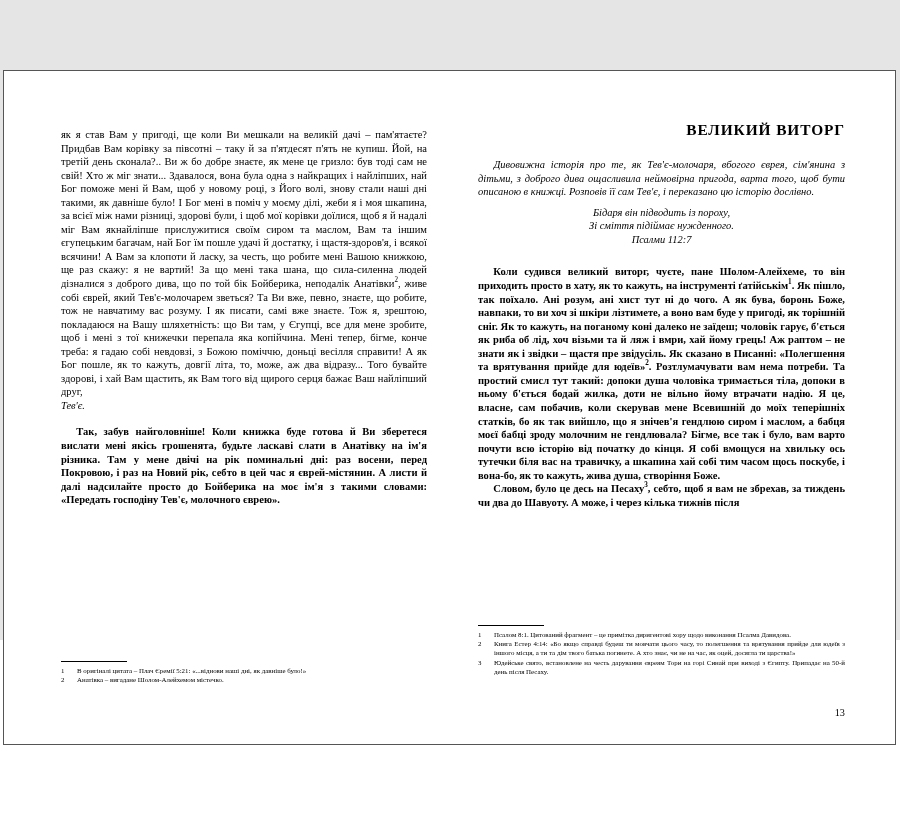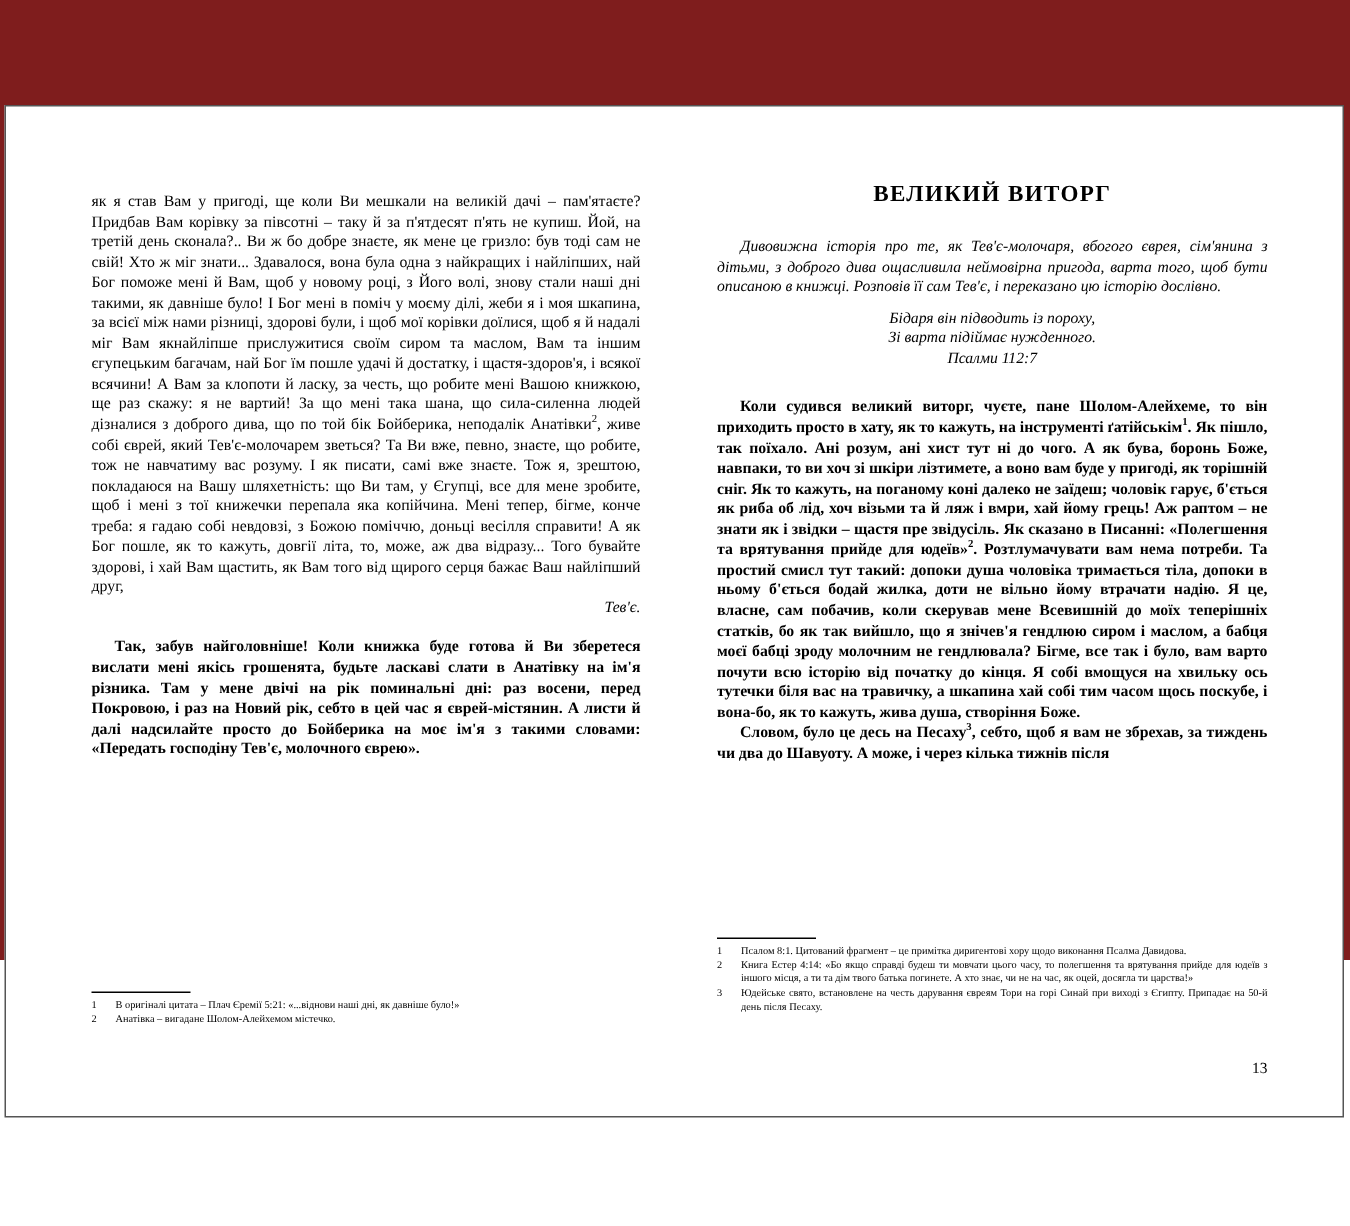--- a/index.html
+++ b/index.html
@@ -13,21 +13,21 @@
     height: 817px;
     font-family: "Liberation Serif", "DejaVu Serif", serif;
     color: #000000;
     overflow: hidden;
   }
 
   .canvas {
     position: relative;
     width: 900px;
     height: 640px;
-    background: #7f1d1d;
+    background: #e5e5e5;
   }
 
   
   .spread {
     position: absolute;
     left: 3px;
     top: 70px;
     width: 893px;
     height: 675px;
     background: #ffffff;
@@ -44,21 +44,21 @@
   .page-left  { width: 446px; padding: 57px 22px 0 57px; }
   .page-right { width: 447px; padding: 50px 50px 0 29px; }
 
   .page-body {
     position: relative;
     height: 100%;
   }
 
   
   .chapter-title {
-    text-align: center;
+    text-align: right;
     font-weight: bold;
     font-size: 15.4px;
     letter-spacing: 0.9px;
     margin: 0 0 19px 0;
     line-height: 1.2;
   }
 
   p.body {
     margin: 0;
     font-size: 10.55px;
@@ -88,21 +88,21 @@
     line-height: 13.5px;
     text-align: center;
   }
   p.verse.src { margin-bottom: 0; }
 
   .signature {
     margin: 0;
     font-style: italic;
     font-size: 10.45px;
     line-height: 13.5px;
-    text-align: right;
+    text-align: left;
   }
   .gap-sm { height: 7px; }
   .gap-md { height: 13px; }
   .gap-lg { height: 19px; }
 
   
   .footnotes {
     position: absolute;
     left: 0;
     right: 0;
@@ -179,21 +179,21 @@
     <div class="page page-right">
       <div class="page-body">
 
         <h1 class="chapter-title">ВЕЛИКИЙ ВИТОРГ</h1>
 
         <p class="epigraph">Дивовижна історія про те, як Тев'є-молочаря, вбогого єврея, сім'янина з дітьми, з доброго дива ощасливила неймовірна пригода, варта того, щоб бути описаною в книжці. Розповів її сам Тев'є, і переказано цю історію дослівно.</p>
 
         <div class="gap-sm"></div>
 
         <p class="verse">Бідаря він підводить із пороху,</p>
-        <p class="verse">Зі варта підіймає нужденного.</p>
+        <p class="verse">Зі сміття підіймає нужденного.</p>
         <p class="verse src">Псалми 112:7</p>
 
         <div class="gap-lg"></div>
 
         <p class="body indent"><span>Коли судився великий виторг, чуєте, пане Шолом-Алейхеме, то він приходить просто в хату, як то кажуть, на інструменті ґатійськім</span><sup class="ref">1</sup><span>. Як пішло, так поїхало. Ані розум, ані хист тут ні до чого. А як бува, боронь Боже, навпаки, то ви хоч зі шкіри лізтимете, а воно вам буде у пригоді, як торішній сніг. Як то кажуть, на поганому коні далеко не заїдеш; чоловік гарує, б'ється як риба об лід, хоч візьми та й ляж і вмри, хай йому грець! Аж раптом – не знати як і звідки – щастя пре звідусіль. Як сказано в Писанні: «Полегшення та врятування прийде для юдеїв»</span><sup class="ref">2</sup><span>. Розтлумачувати вам нема потреби. Та простий смисл тут такий: допоки душа чоловіка тримається тіла, допоки в ньому б'ється бодай жилка, доти не вільно йому втрачати надію. Я це, власне, сам побачив, коли скерував мене Всевишній до моїх теперішніх статків, бо як так вийшло, що я знічев'я гендлюю сиром і маслом, а бабця моєї бабці зроду молочним не гендлювала? Бігме, все так і було, вам варто почути всю історію від початку до кінця. Я собі вмощуся на хвильку ось тутечки біля вас на травичку, а шкапина хай собі тим часом щось поскубе, і вона-бо, як то кажуть, жива душа, створіння Боже.</span></p>
 
         <p class="body indent"><span>Словом, було це десь на Песаху</span><sup class="ref">3</sup><span>, себто, щоб я вам не збрехав, за тиждень чи два до Шавуоту. А може, і через кілька тижнів після</span></p>
 
         <div class="footnotes">
           <div class="fn-rule"></div>

